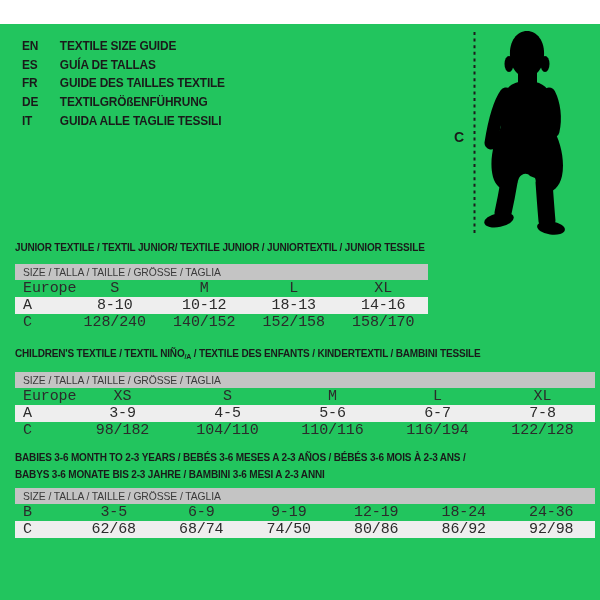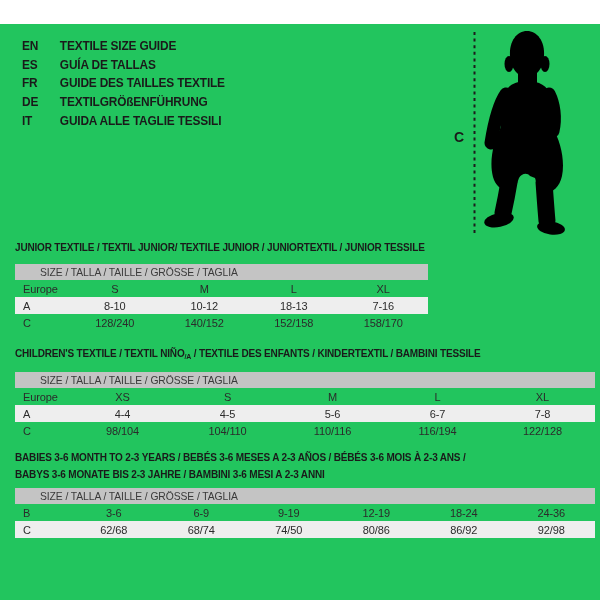--- a/index.html
+++ b/index.html
@@ -16,27 +16,27 @@
   
   .figure{position:absolute;left:440px;top:0;width:160px;height:230px;}
   .figure svg{position:absolute;left:0;top:0;}
   .height-label{position:absolute;left:14px;top:105px;font-size:14px;font-weight:700;}
   
   .section-heading{position:absolute;font-size:11.5px;font-weight:700;letter-spacing:-0.2px;
     transform:scaleX(0.87);transform-origin:0 0;white-space:nowrap;line-height:17px;}
   .sub{font-size:8px;vertical-align:-2px;}
   
   .size-table{position:absolute;}
-  .table-header{background:#c4c4c4;height:16px;line-height:16px;padding-left:25px;
+  .table-header{background:#c4c4c4;height:16px;line-height:16px;padding-left:8px;
     font-size:11.5px;color:#3a3a3a;white-space:nowrap;}
   .table-header span{display:inline-block;transform:scaleX(0.9);transform-origin:0 50%;
     letter-spacing:-0.1px;}
   table{border-collapse:collapse;table-layout:fixed;width:100%;}
-  td{height:17px;padding:0;font-size:11px;text-align:center;color:#2b2b2b;
-    letter-spacing:-0.1px;white-space:nowrap;}
+  td{height:17px;padding:0;font-size:15px;text-align:center;color:#2b2b2b;
+    letter-spacing:-0.1px;white-space:nowrap;font-family:Liberation Mono, monospace;}
   td.row-label{text-align:left;padding-left:8px;width:47px;}
   tbody tr:nth-child(even){background:#eeeeee;}
   .t-junior{left:15px;top:240px;width:413px;}
   .t-children{left:15px;top:348px;width:580px;}
   .t-babies{left:15px;top:464px;width:580px;}
   
   .footnotes{position:absolute;left:15px;top:537px;}
   .footnote{font-size:11.5px;font-weight:700;line-height:17.3px;letter-spacing:-0.2px;
     transform:scaleX(0.87);transform-origin:0 0;white-space:nowrap;}
 </style>
@@ -101,21 +101,21 @@
             <td>S</td>
             <td>M</td>
             <td>L</td>
             <td>XL</td>
           </tr>
           <tr>
             <td class="row-label">A</td>
             <td>8-10</td>
             <td>10-12</td>
             <td>18-13</td>
-            <td>7-16</td>
+            <td>14-16</td>
           </tr>
           <tr>
             <td class="row-label">C</td>
             <td>128/240</td>
             <td>140/152</td>
             <td>152/158</td>
             <td>158/170</td>
           </tr>
         </tbody>
       </table>
@@ -133,29 +133,29 @@
           <tr>
             <td class="row-label">Europe</td>
             <td>XS</td>
             <td>S</td>
             <td>M</td>
             <td>L</td>
             <td>XL</td>
           </tr>
           <tr>
             <td class="row-label">A</td>
-            <td>4-4</td>
+            <td>3-9</td>
             <td>4-5</td>
             <td>5-6</td>
             <td>6-7</td>
             <td>7-8</td>
           </tr>
           <tr>
             <td class="row-label">C</td>
-            <td>98/104</td>
+            <td>98/182</td>
             <td>104/110</td>
             <td>110/116</td>
             <td>116/194</td>
             <td>122/128</td>
           </tr>
         </tbody>
       </table>
   </div>
 
   <div class="section-heading" style="left:15px;top:425px;">
@@ -163,21 +163,21 @@
     <div>BABYS 3-6 MONATE BIS 2-3 JAHRE / BAMBINI 3-6 MESI A 2-3 ANNI</div>
   </div>
   <div class="size-table t-babies">
     <div class="table-header">
       <span>SIZE / TALLA / TAILLE / GRÖSSE / TAGLIA</span>
     </div>
     <table>
         <tbody>
           <tr>
             <td class="row-label">B</td>
-            <td>3-6</td>
+            <td>3-5</td>
             <td>6-9</td>
             <td>9-19</td>
             <td>12-19</td>
             <td>18-24</td>
             <td>24-36</td>
           </tr>
           <tr>
             <td class="row-label">C</td>
             <td>62/68</td>
             <td>68/74</td>

